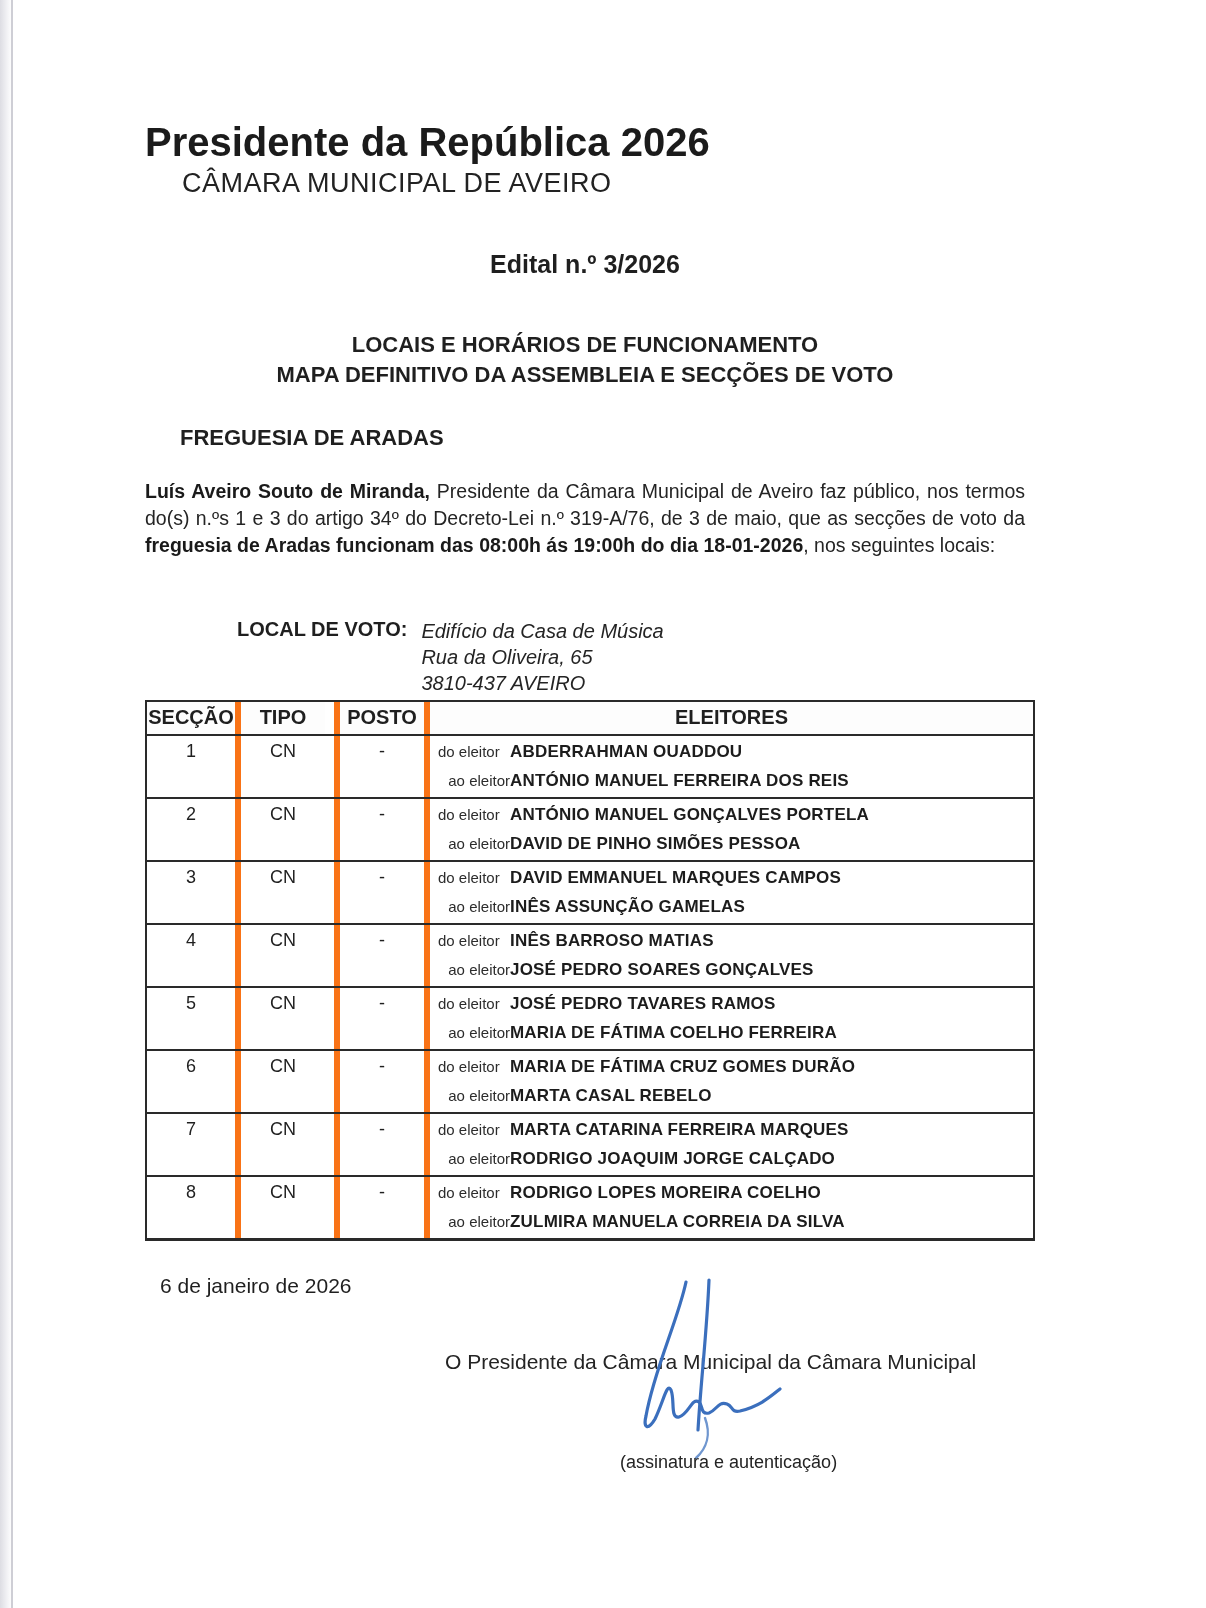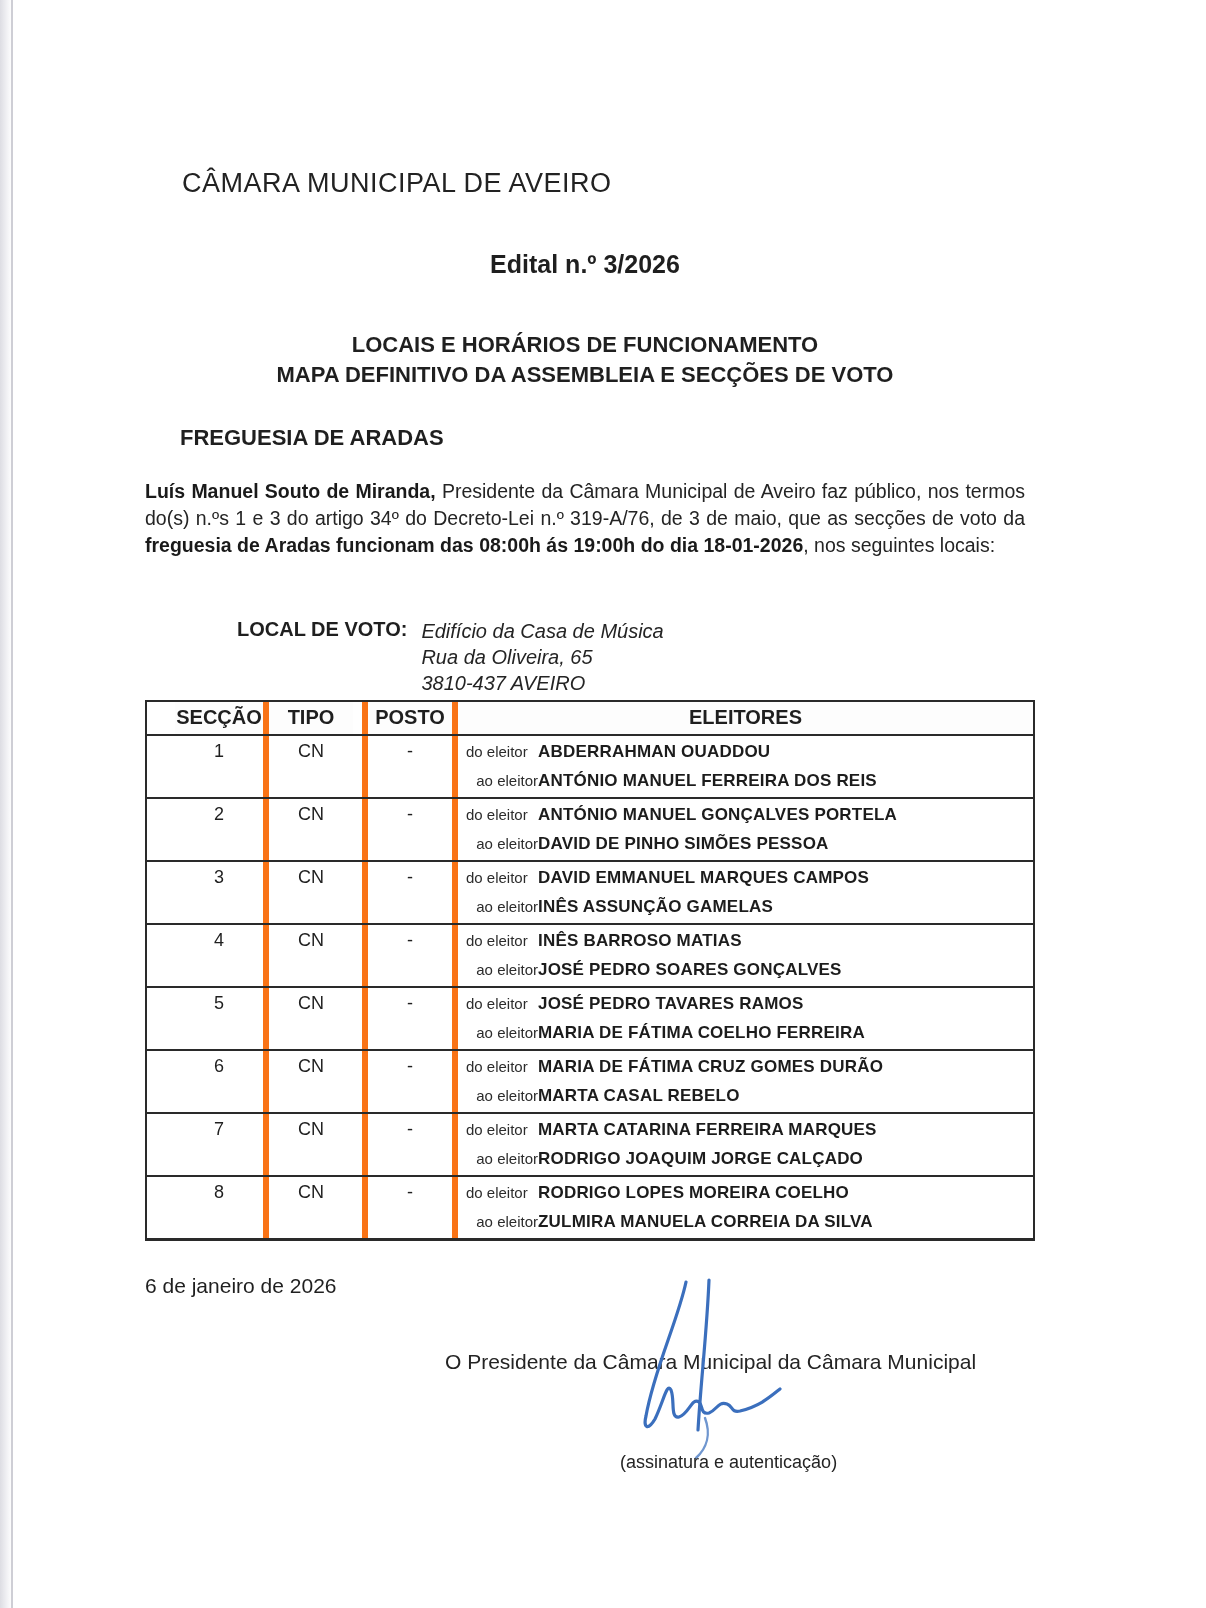--- a/index.html
+++ b/index.html
@@ -24,63 +24,64 @@
   .bodypar     { position:absolute; left:145px; top:478px; width:880px;
                  font-size:19.5px; line-height:27px; text-align:justify; color:#242424; }
   .bodypar b   { color:#1a1a1a; }
 
   .localvoto   { position:absolute; left:237px; top:618px; display:flex; font-size:20px; }
   .localvoto .lbl { font-weight:bold; margin-right:14px; white-space:nowrap; }
   .localvoto .addr div { font-style:italic; line-height:26px; color:#242424; }
 
   .vtable { position:absolute; left:145px; top:700px; width:890px;
             border:2px solid #2a2a2a; border-bottom:3px solid #2a2a2a; }
-  .trow   { display:flex; border-top:2px solid #2a2a2a;padding-left:28px; }
+  .trow   { display:flex; border-top:2px solid #2a2a2a; }
   .trow.head { border-top:none; }
   .c      { border-left:6px solid #f97316; }
   .c:first-child { border-left:none; }
   .c1 { width:88px; text-align:center; }
   .c2 { width:90px; text-align:center; }
   .c3 { width:90px; text-align:center;margin-left:9px; }
   .c4 { flex:1; }
   .head .c { font-weight:bold; font-size:20px; padding:4px 0 5px; text-align:center; background:#fdfdfd; }
   .drow .c1,.drow .c2,.drow .c3 { font-size:18px; padding-top:5px; }
   .drow { min-height:57px; }
   .eline { display:flex; align-items:baseline; padding-left:8px; }
   .eline.l1 { padding-top:6px; }
   .eline.l2 { padding-top:9px; padding-bottom:6px;text-align:right; }
   .elabel { font-size:15px; color:#2c2c2c; width:72px; flex:0 0 72px; }
   .ename  { font-size:17px; font-weight:bold; color:#1c1c1c; letter-spacing:.2px; }
 
-  .docdate  { position:absolute; left:145px; top:1274px; font-size:21px; }
+  .docdate  { position:absolute; left:160px; top:1274px; font-size:21px; }
   .signline { position:absolute; left:445px; top:1350px; font-size:21px; color:#242424; }
   .signcap  { position:absolute; left:620px; top:1452px; font-size:18px; color:#242424; }
 
   .sig { position:absolute; left:608px; top:1278px; width:180px; height:186px; }
 </style>
 </head>
 <body>
 
 <div class="page">
   <div class="edge-band"></div>
   <div class="edge-line"></div>
 
+  <div class="doc-title">Presidente da República 2026</div>
   <div class="doc-org">CÂMARA MUNICIPAL DE AVEIRO</div>
 
   <div class="centerband edital">Edital n.º 3/2026</div>
 
   <div class="centerband maptitle">
     <div>LOCAIS E HORÁRIOS DE FUNCIONAMENTO</div>
     <div>MAPA DEFINITIVO DA ASSEMBLEIA E SECÇÕES DE VOTO</div>
   </div>
 
   <div class="freguesia">FREGUESIA DE ARADAS</div>
 
   <div class="bodypar">
-    <b>Luís Manuel Souto de Miranda,</b>
+    <b>Luís Aveiro Souto de Miranda,</b>
     <span>Presidente da Câmara Municipal de Aveiro faz público, nos termos do(s) n.ºs 1 e 3 do artigo 34º do Decreto-Lei n.º 319-A/76, de 3 de maio, que as secções de voto da</span>
     <b>freguesia de Aradas funcionam das 08:00h ás 19:00h do dia 18-01-2026</b><span>, nos seguintes locais:</span>
   </div>
 
   <div class="localvoto">
     <span class="lbl">LOCAL DE VOTO:</span>
     <span class="addr">
       <div>Edifício da Casa de Música</div>
       <div>Rua da Oliveira, 65</div>
       <div>3810-437 AVEIRO</div>

